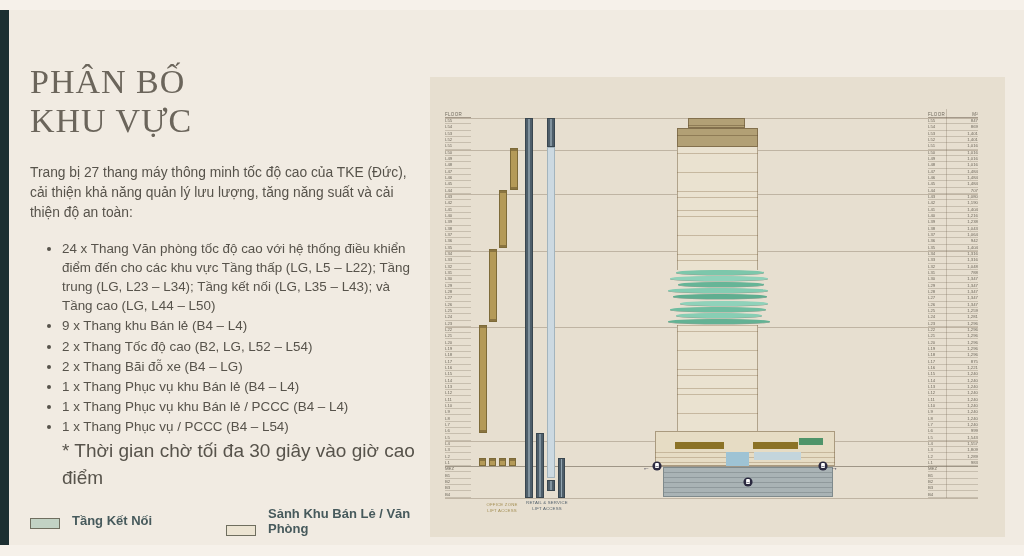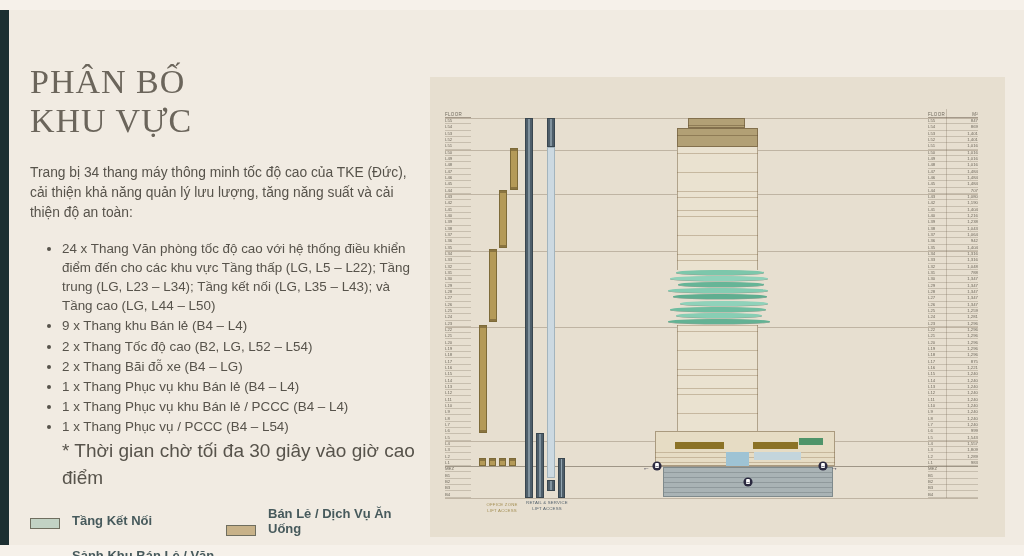--- a/index.html
+++ b/index.html
@@ -72,39 +72,35 @@
   #lbl-retail { left:93px; top:423px; width:48px; color:#4e5e6a; }
 </style>
 </head>
 <body>
 
 <div class="card"></div>
 <div class="edge-strip"></div>
 
 <div class="left-col">
   <h1 class="title"><span>PHÂN BỐ</span><br><span>KHU VỰC</span></h1>
-  <p class="intro">Trang bị 34 thang máy thông minh tốc độ cao của TKE (Đức), cải thiện khả năng quản lý lưu lượng, tăng năng suất và cải thiện độ an toàn:</p>
+  <p class="intro">Trang bị 27 thang máy thông minh tốc độ cao của TKE (Đức), cải thiện khả năng quản lý lưu lượng, tăng năng suất và cải thiện độ an toàn:</p>
   <ul class="bullets" id="bullets">
       <li>24 x Thang Văn phòng tốc độ cao với hệ thống điều khiển điểm đến cho các khu vực Tầng thấp (LG, L5 – L22); Tầng trung (LG, L23 – L34); Tầng kết nối (LG, L35 – L43); và Tầng cao (LG, L44 – L50)</li>
       <li>9 x Thang khu Bán lẻ (B4 – L4)</li>
       <li>2 x Thang Tốc độ cao (B2, LG, L52 – L54)</li>
       <li>2 x Thang Bãi đỗ xe (B4 – LG)</li>
       <li>1 x Thang Phục vụ khu Bán lẻ (B4 – L4)</li>
       <li>1 x Thang Phục vụ khu Bán lẻ / PCCC (B4 – L4)</li>
       <li>1 x Thang Phục vụ / PCCC (B4 – L54)</li>
     </ul>
   <div class="footnote">* Thời gian chờ tối đa 30 giây vào giờ cao điểm</div>
   <div class="legend" id="legend">
       <div class="legend-item">
         <span class="swatch" style="background: rgb(194, 210, 196);"></span>
         <span class="legend-label">Tầng Kết Nối</span>
-      </div>
-      <div class="legend-item">
-        <span class="swatch" style="background: rgb(200, 178, 137);"></span>
-        <span class="legend-label">Bán Lẻ / Dịch Vụ Ăn Uống</span>
       </div>
       <div class="legend-item">
         <span class="swatch" style="background: rgb(236, 228, 210);"></span>
         <span class="legend-label">Sảnh Khu Bán Lẻ / Văn Phòng</span>
       </div>
     </div>
 
 </div>
 
 <div class="panel">

